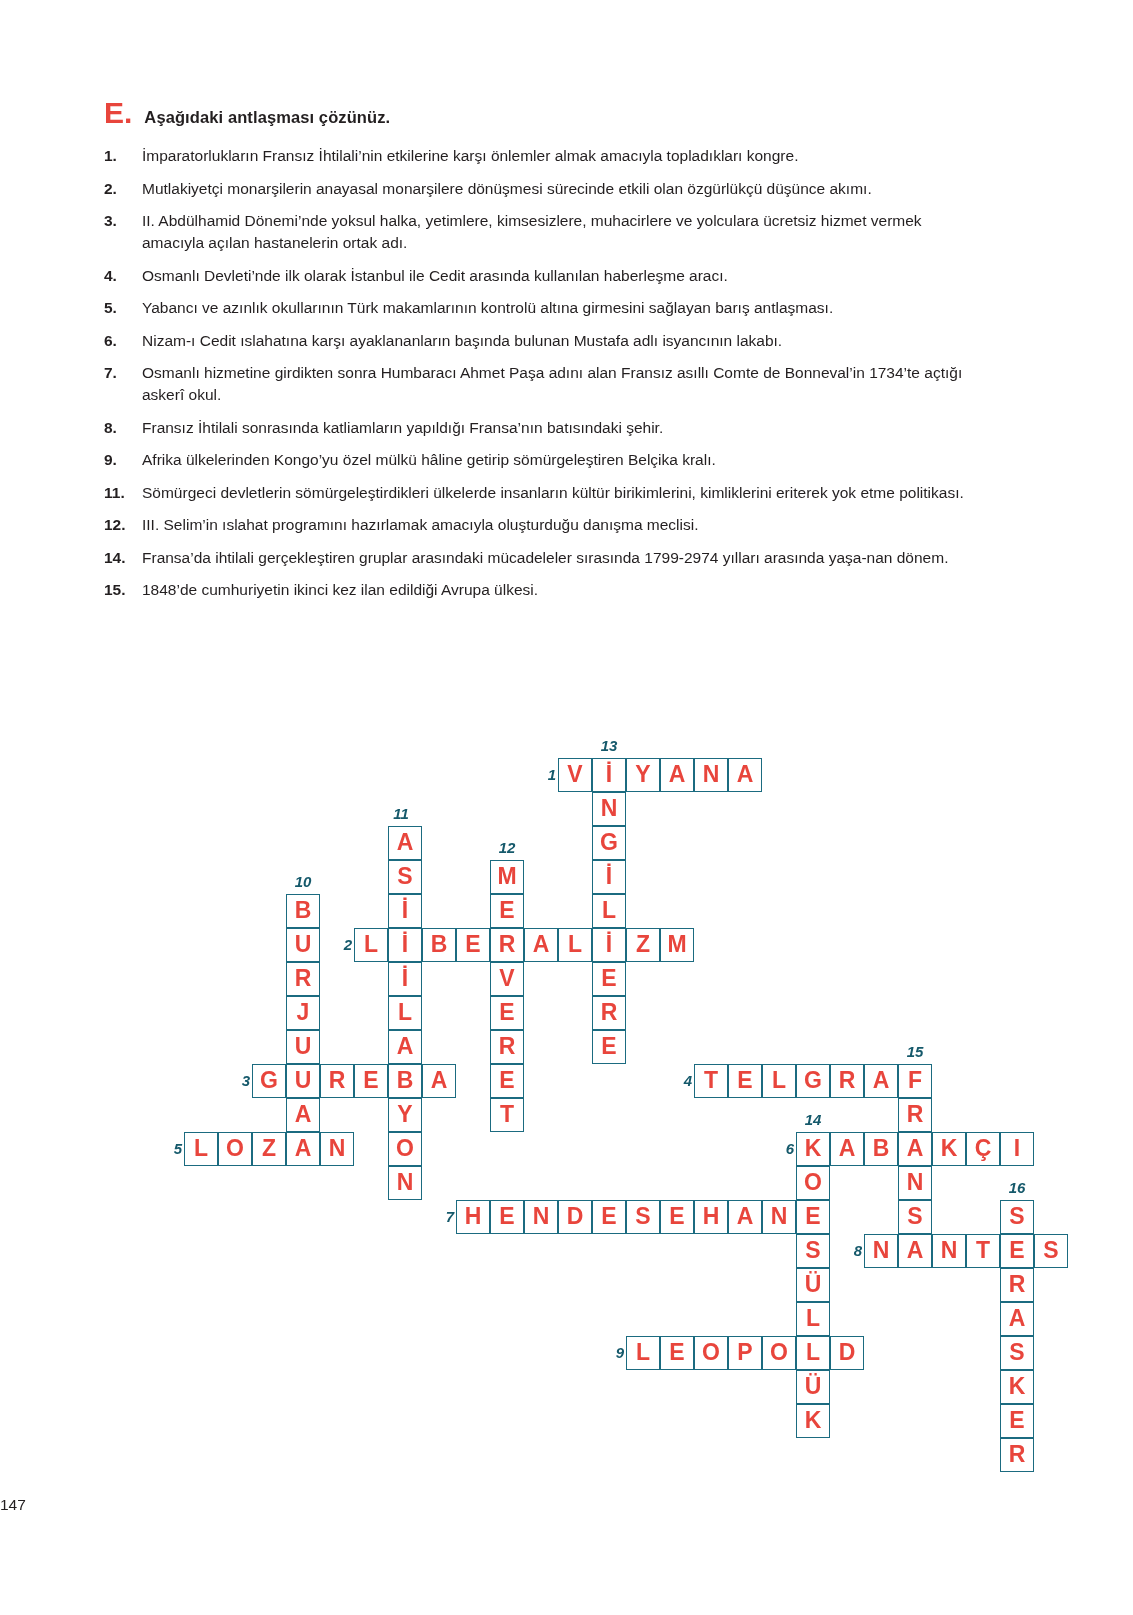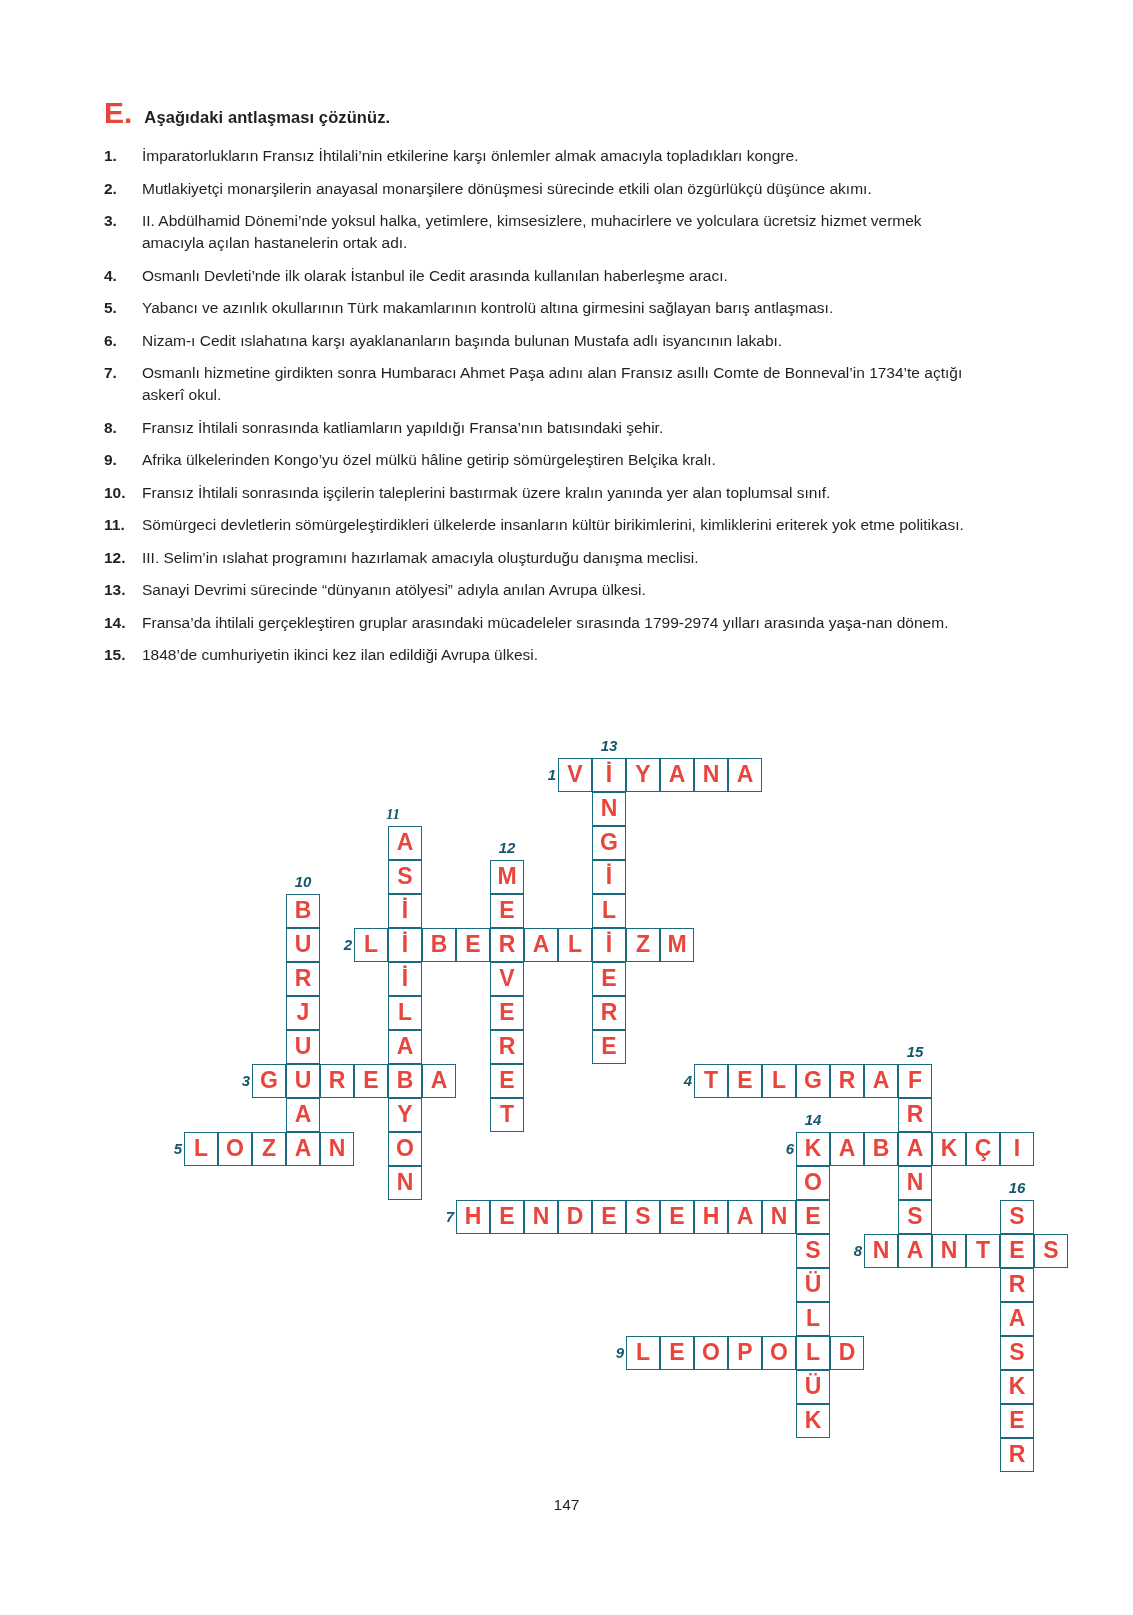--- a/index.html
+++ b/index.html
@@ -111,21 +111,20 @@
     text-align: center;
     line-height: 20px;
   }
 
   
   #page-number {
     position: absolute;
     left: 0;
     top: 1496px;
     width: 1133px;
-    text-align: center;
     font-size: 15.5px;
     color: #231f20;
   }
 </style>
 </head>
 <body>
 
 <div id="section-header">
   <span id="section-letter">E.</span>
   <span id="section-title">Aşağıdaki antlaşması çözünüz.</span>
@@ -162,34 +161,26 @@
     </div>
     <div class="clue-row">
       <div class="clue-num">8.</div>
       <div class="clue-text">Fransız İhtilali sonrasında katliamların yapıldığı Fransa’nın batısındaki şehir.</div>
     </div>
     <div class="clue-row">
       <div class="clue-num">9.</div>
       <div class="clue-text">Afrika ülkelerinden Kongo’yu özel mülkü hâline getirip sömürgeleştiren Belçika kralı.</div>
     </div>
     <div class="clue-row">
-      <div class="clue-num">10.</div>
-      <div class="clue-text">Fransız İhtilali sonrasında işçilerin taleplerini bastırmak üzere kralın yanında yer alan toplumsal sınıf.</div>
-    </div>
-    <div class="clue-row">
       <div class="clue-num">11.</div>
       <div class="clue-text">Sömürgeci devletlerin sömürgeleştirdikleri ülkelerde insanların kültür birikimlerini, kimliklerini eriterek yok etme politikası.</div>
     </div>
     <div class="clue-row">
       <div class="clue-num">12.</div>
       <div class="clue-text">III. Selim’in ıslahat programını hazırlamak amacıyla oluşturduğu danışma meclisi.</div>
-    </div>
-    <div class="clue-row">
-      <div class="clue-num">13.</div>
-      <div class="clue-text">Sanayi Devrimi sürecinde “dünyanın atölyesi” adıyla anılan Avrupa ülkesi.</div>
     </div>
     <div class="clue-row">
       <div class="clue-num">14.</div>
       <div class="clue-text">Fransa’da ihtilali gerçekleştiren gruplar arasındaki mücadeleler sırasında 1799-2974 yılları arasında yaşa-nan dönem.</div>
     </div>
     <div class="clue-row">
       <div class="clue-num">15.</div>
       <div class="clue-text">1848’de cumhuriyetin ikinci kez ilan edildiği Avrupa ülkesi.</div>
     </div>
   </div>
@@ -300,21 +291,21 @@
     <div class="xw-cell" style="left: 966px; top: 1234px;">T</div>
     <div class="xw-cell" style="left: 1034px; top: 1234px;">S</div>
     <div class="xw-cell" style="left: 626px; top: 1336px;">L</div>
     <div class="xw-cell" style="left: 660px; top: 1336px;">E</div>
     <div class="xw-cell" style="left: 694px; top: 1336px;">O</div>
     <div class="xw-cell" style="left: 728px; top: 1336px;">P</div>
     <div class="xw-cell" style="left: 762px; top: 1336px;">O</div>
     <div class="xw-cell" style="left: 830px; top: 1336px;">D</div>
     <div class="xw-label side" style="left: 530px; top: 758px;">1</div>
     <div class="xw-label top" style="left: 592px; top: 736px;">13</div>
-    <div class="xw-label top" style="left: 376px; top: 804px; font-family: Liberation Serif, serif;">11</div>
+    <div class="xw-label top" style="left: 384px; top: 804px;">11</div>
     <div class="xw-label top" style="left: 490px; top: 838px;">12</div>
     <div class="xw-label top" style="left: 286px; top: 872px;">10</div>
     <div class="xw-label side" style="left: 326px; top: 928px;">2</div>
     <div class="xw-label side" style="left: 224px; top: 1064px;">3</div>
     <div class="xw-label side" style="left: 666px; top: 1064px;">4</div>
     <div class="xw-label top" style="left: 898px; top: 1042px;">15</div>
     <div class="xw-label side" style="left: 156px; top: 1132px;">5</div>
     <div class="xw-label side" style="left: 768px; top: 1132px;">6</div>
     <div class="xw-label top" style="left: 796px; top: 1110px;">14</div>
     <div class="xw-label side" style="left: 428px; top: 1200px;">7</div>

